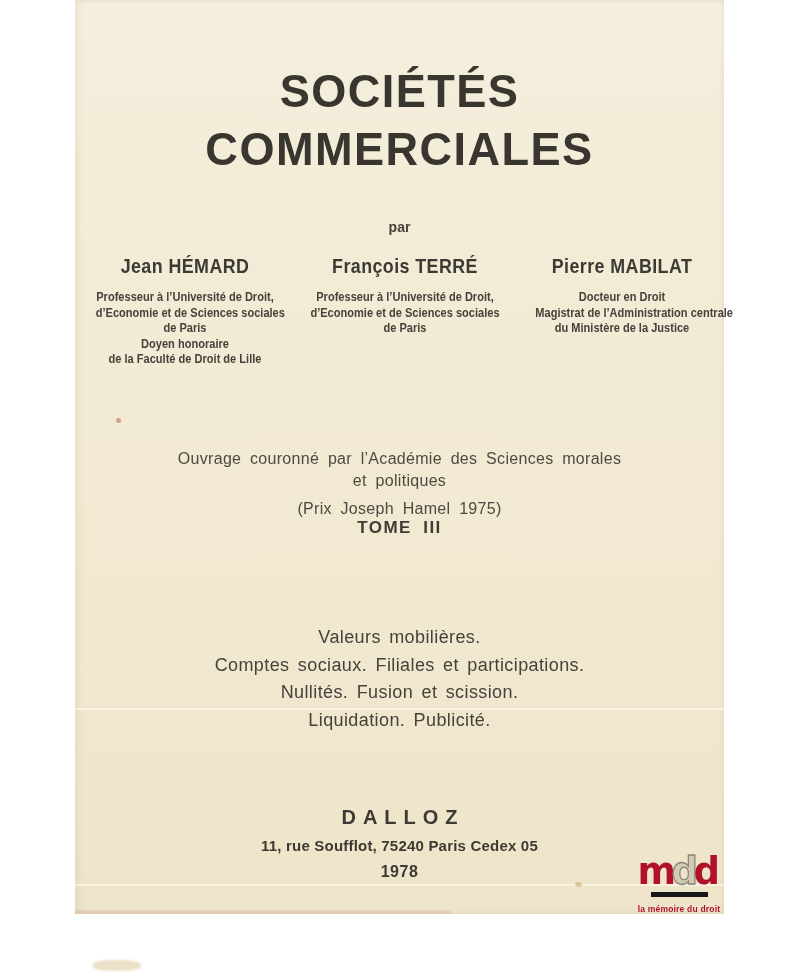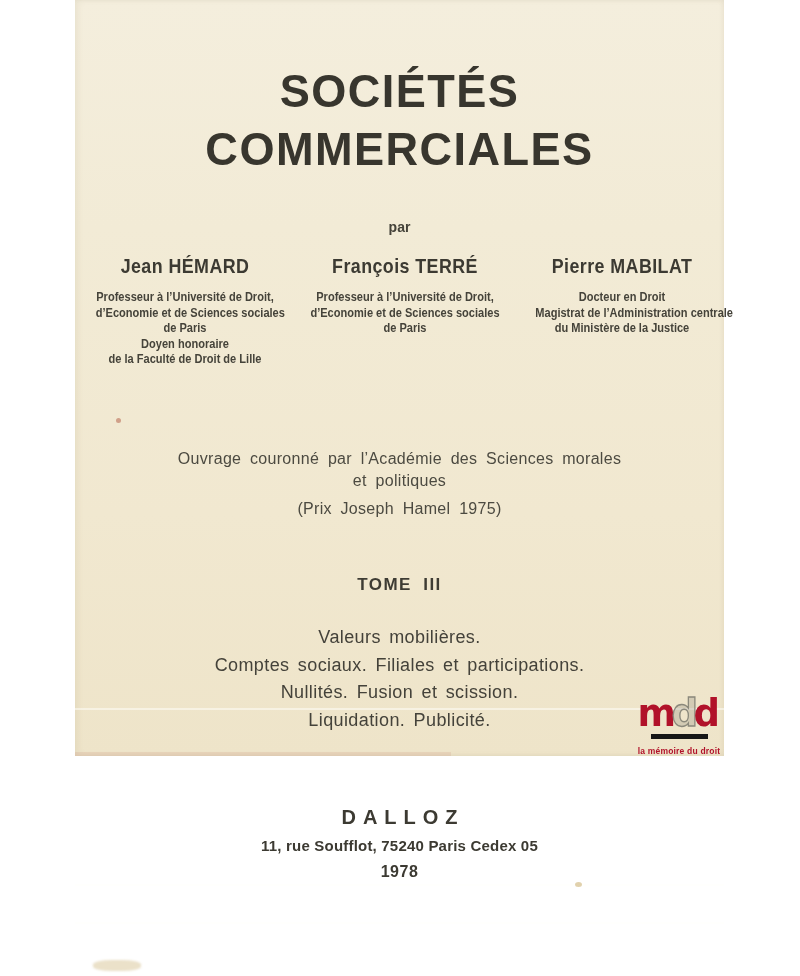--- a/index.html
+++ b/index.html
@@ -7,21 +7,21 @@
   body {
     position: relative;
     background: #ffffff;
     font-family: "Liberation Sans", sans-serif;
     overflow: hidden;
   }
   
   .scan {
     position: absolute;
     left: 75px; top: 0;
-    width: 649px; height: 756px;
+    width: 649px; height: 914px;
     background: linear-gradient(180deg, #f4eedd 0%, #f2ebd6 30%, #f1e8d0 68%, #eee4c9 100%);
     box-shadow: inset 3px 0 6px rgba(120,100,70,0.08), inset -2px 0 4px rgba(120,100,70,0.06);
   }
   .crease {
     position: absolute; left: 0; width: 100%; height: 2px;
     background: rgba(255,255,252,0.5);
   }
   .fleck { position: absolute; border-radius: 50%; }
   .fleck-red   { left: 41px;  top: 418px; width: 5px;  height: 5px;  background: rgba(168,72,48,0.45); }
   .fleck-tan-a { left: 500px; top: 882px; width: 7px;  height: 5px;  background: rgba(196,164,92,0.5); }
@@ -50,21 +50,21 @@
     letter-spacing: 0.5px; margin-bottom: 11px; white-space: nowrap;
   }
   .author-detail {
     font-size: 13px; font-weight: bold; color: #45433a;
     line-height: 15.5px; white-space: nowrap;
   }
 
   .award { top: 448px; font-size: 16px; color: #4c4a41; line-height: 22px; word-spacing: 4px; letter-spacing: 0.3px; }
   .award-prize { margin-top: 6px; }
 
-  .tome { top: 575px; font-size: 17px; font-weight: bold; color: #3e3c34; letter-spacing: 1.5px; word-spacing: 5px; }
+  .tome { top: 518px; font-size: 17px; font-weight: bold; color: #3e3c34; letter-spacing: 1.5px; word-spacing: 5px; }
 
   .contents { top: 588px; font-size: 18px; color: #44423a; line-height: 27.5px; word-spacing: 3px; letter-spacing: 0.4px; margin-top: 36px; }
 
   .publisher { top: 806px; color: #3c3a32; }
   .publisher-name { font-size: 20px; font-weight: bold; letter-spacing: 7px; text-indent: 7px; }
   .publisher-address { margin-top: 8px; font-size: 15px; font-weight: bold; letter-spacing: 0.2px; }
   .publisher-year { margin-top: 9px; font-size: 16px; font-weight: bold; letter-spacing: 0.5px; }
 
   
   .stamp {

